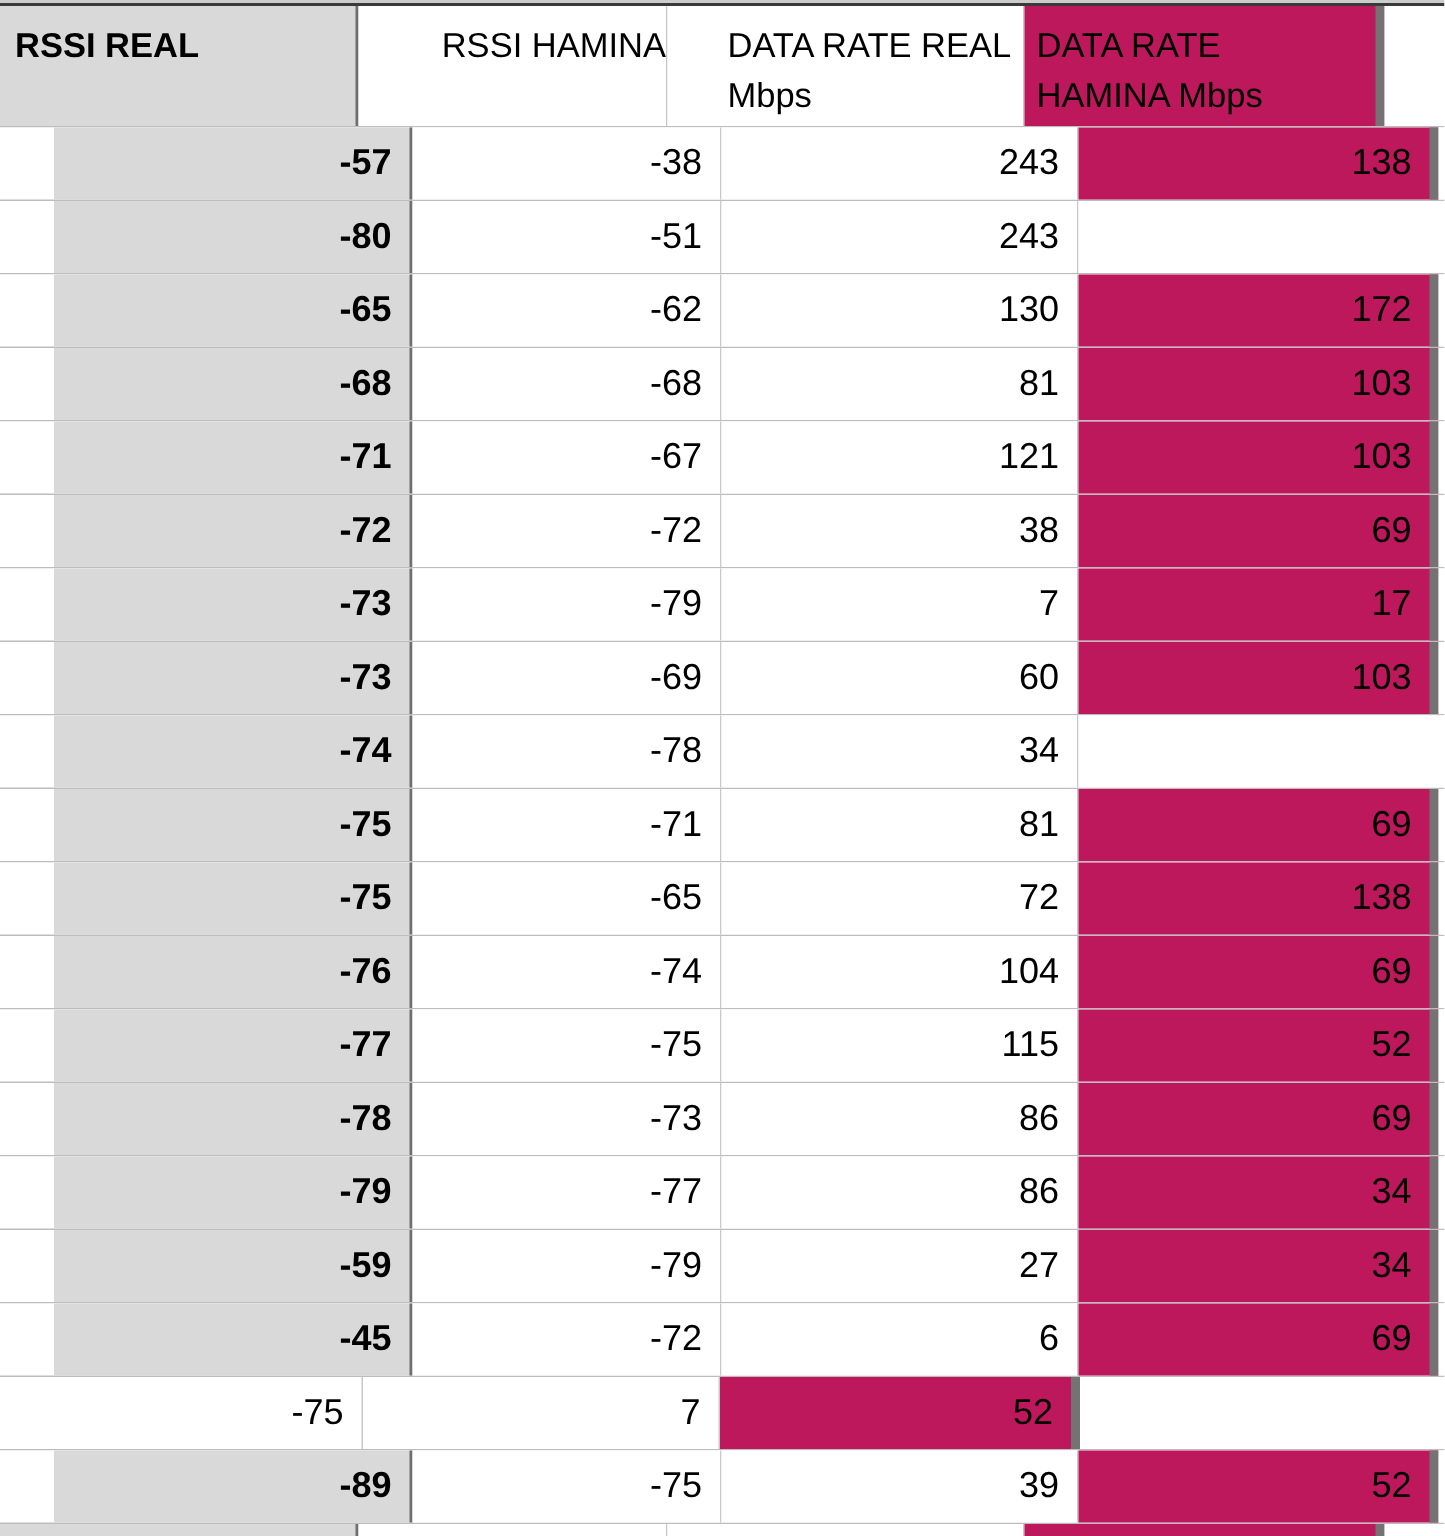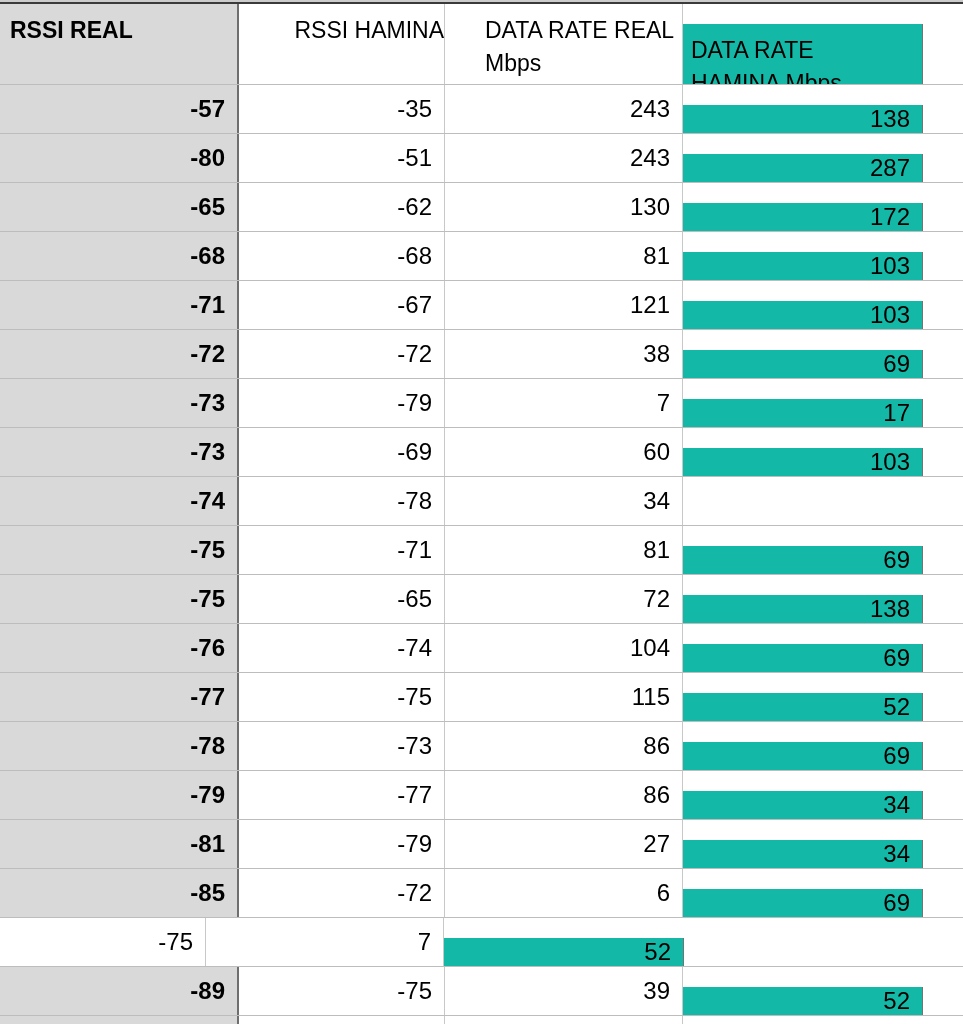--- a/index.html
+++ b/index.html
@@ -14,32 +14,32 @@
 
   .top-strip { height: 2px; background: #cccccc; }
   .top-rule  { height: 2px; background: #3a3a3a; }
 
   .row { display: flex; border-bottom: 1px solid #bdbdbd; background: #ffffff; }
 
   .cell { flex: none; overflow: hidden; }
   .c1 { width: 239px; border-right: 2px solid #6f6f6f; background: #d9d9d9; }
   .c2 { width: 206px; border-right: 1px solid #c8c8c8; background: #ffffff; text-align: right; }
   .c3 { width: 238px; border-right: 1px solid #c8c8c8; background: #ffffff; }
-  .c4 { width: 240px; border-right: 1px solid #737373; background: #14b8a6; margin-top: 20px; }
+  .c4 { width: 240px; border-right: 6px solid #737373; background: #be185d; }
   .csl { flex: 1; background: #ffffff; }
 
   .header-row { height: 81px; }
   .hc { padding-top: 10px; font-size: 23px; line-height: 33px; }
   .hc.c1 { font-weight: bold; padding-left: 10px; }
   .hc.c2, .hc.c3, .hc.c4 { padding-left: 8px; }
   .hspan { display: inline-block; }
   .w3 { max-width: 195px; margin-left: 32px; }
   .w4 { max-width: 165px; }
 
-  .drow { height: 49px; }
+  .drow { height: 49px; padding-left: 36px; }
   .dc {
     display: flex; align-items: center; justify-content: flex-end;
     padding-right: 12px; font-size: 24px;
   }
   .dc.c1 { font-weight: bold; }
 
   .bottom-partial { height: 8px; border-bottom: none; }
 </style>
 </head>
 <body>
@@ -61,31 +61,30 @@
     </div>
     <div class="cell c4 hc">
       <span class="hspan w4">DATA RATE HAMINA Mbps</span>
     </div>
     <div class="cell csl"></div>
   </div>
 
   <div id="table-body">
   <div class="row drow">
     <div class="cell c1 dc">-57</div>
-    <div class="cell c2 dc">-35</div>
+    <div class="cell c2 dc">-38</div>
     <div class="cell c3 dc">243</div>
     <div class="cell c4 dc">138</div>
     <div class="cell csl"></div>
   </div>
 
   <div class="row drow">
     <div class="cell c1 dc">-80</div>
     <div class="cell c2 dc">-51</div>
     <div class="cell c3 dc">243</div>
-    <div class="cell c4 dc">287</div>
     <div class="cell csl"></div>
   </div>
 
   <div class="row drow">
     <div class="cell c1 dc">-65</div>
     <div class="cell c2 dc">-62</div>
     <div class="cell c3 dc">130</div>
     <div class="cell c4 dc">172</div>
     <div class="cell csl"></div>
   </div>
@@ -179,29 +178,29 @@
 
   <div class="row drow">
     <div class="cell c1 dc">-79</div>
     <div class="cell c2 dc">-77</div>
     <div class="cell c3 dc">86</div>
     <div class="cell c4 dc">34</div>
     <div class="cell csl"></div>
   </div>
 
   <div class="row drow">
-    <div class="cell c1 dc">-81</div>
+    <div class="cell c1 dc">-59</div>
     <div class="cell c2 dc">-79</div>
     <div class="cell c3 dc">27</div>
     <div class="cell c4 dc">34</div>
     <div class="cell csl"></div>
   </div>
 
   <div class="row drow">
-    <div class="cell c1 dc">-85</div>
+    <div class="cell c1 dc">-45</div>
     <div class="cell c2 dc">-72</div>
     <div class="cell c3 dc">6</div>
     <div class="cell c4 dc">69</div>
     <div class="cell csl"></div>
   </div>
 
   <div class="row drow">
     <div class="cell c2 dc">-75</div>
     <div class="cell c3 dc">7</div>
     <div class="cell c4 dc">52</div>

